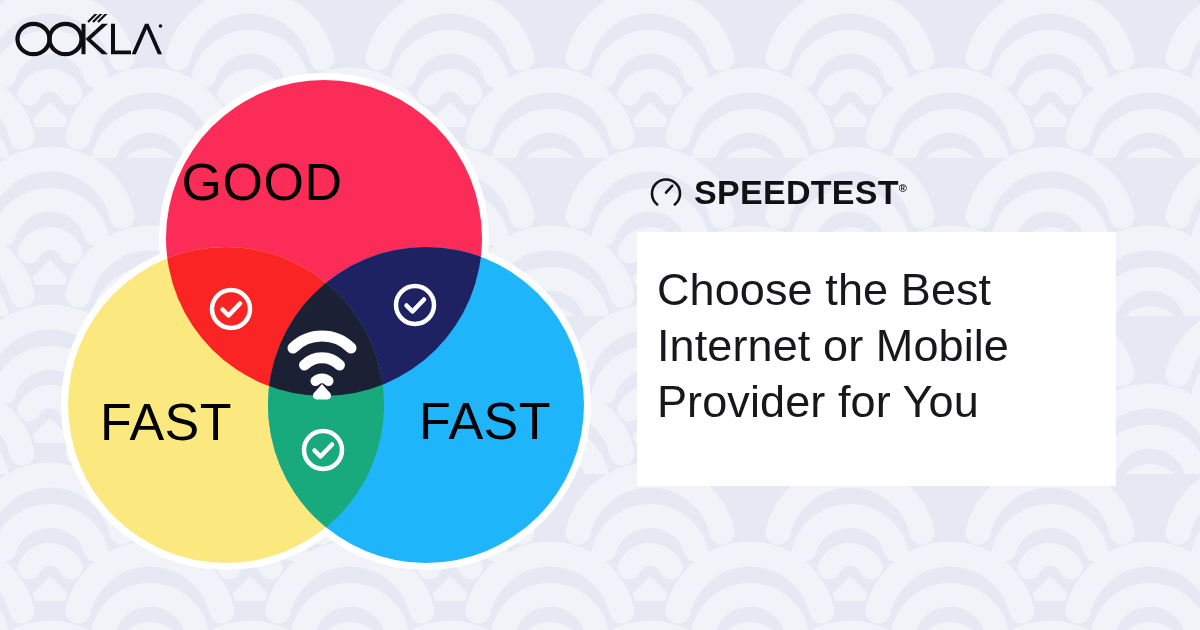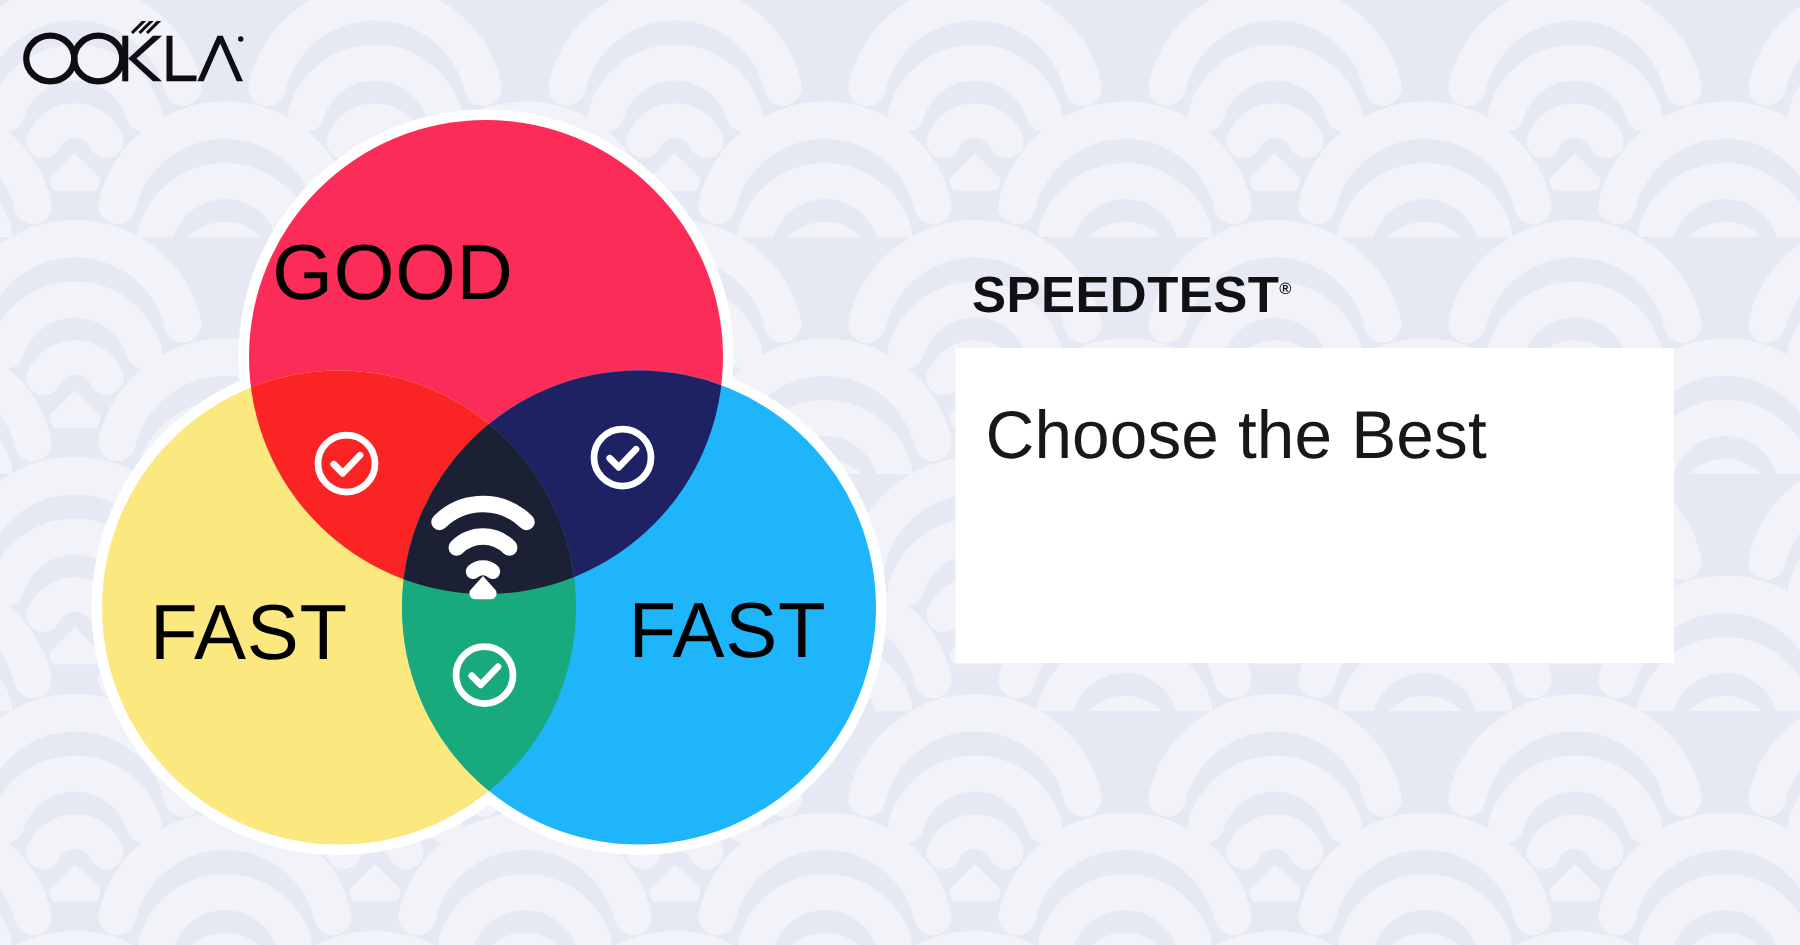--- a/index.html
+++ b/index.html
@@ -52,42 +52,41 @@
     position:absolute;
     left:637px; top:170px;
     z-index:5;
   }
   #speedtest-logo {
     display:flex;
     align-items:center;
     gap:10px;
     height:44px;
     margin-left:11px;
-    flex-direction:column;
   }
   #speedtest-wordmark {
     font-family:"Liberation Sans", sans-serif;
     font-weight:700;
     font-size:34px;
     letter-spacing:0.3px;
     color:#111114;
     line-height:1;
     position:relative;
   }
   #speedtest-reg {
     font-size:11px;
     vertical-align:super;
     font-weight:700;
     color:#111114;
   }
   #headline-card {
     position:absolute;
     left:0px; top:62px;
     width:479px;
-    height:210px;
+    height:254px;
     background:#ffffff;
     padding:30px 26px 20px 20px;
   }
   #headline {
     font-family:"Liberation Sans", sans-serif;
     font-weight:400;
     font-size:45px;
     line-height:56px;
     color:#17171c;
     letter-spacing:0.1px;
@@ -217,16 +216,18 @@
       <circle cx="18" cy="18.6" r="0.9" fill="#111114"></circle>
     </svg>
     <div id="speedtest-wordmark">
       <span>SPEEDTEST</span><span id="speedtest-reg">®</span>
     </div>
   </div>
 
   <div id="headline-card">
     <div id="headline">
       <div>Choose the Best</div>
+      <div>Internet or Mobile</div>
+      <div>Provider for You</div>
     </div>
   </div>
 
 </div>
 
 </body></html>

